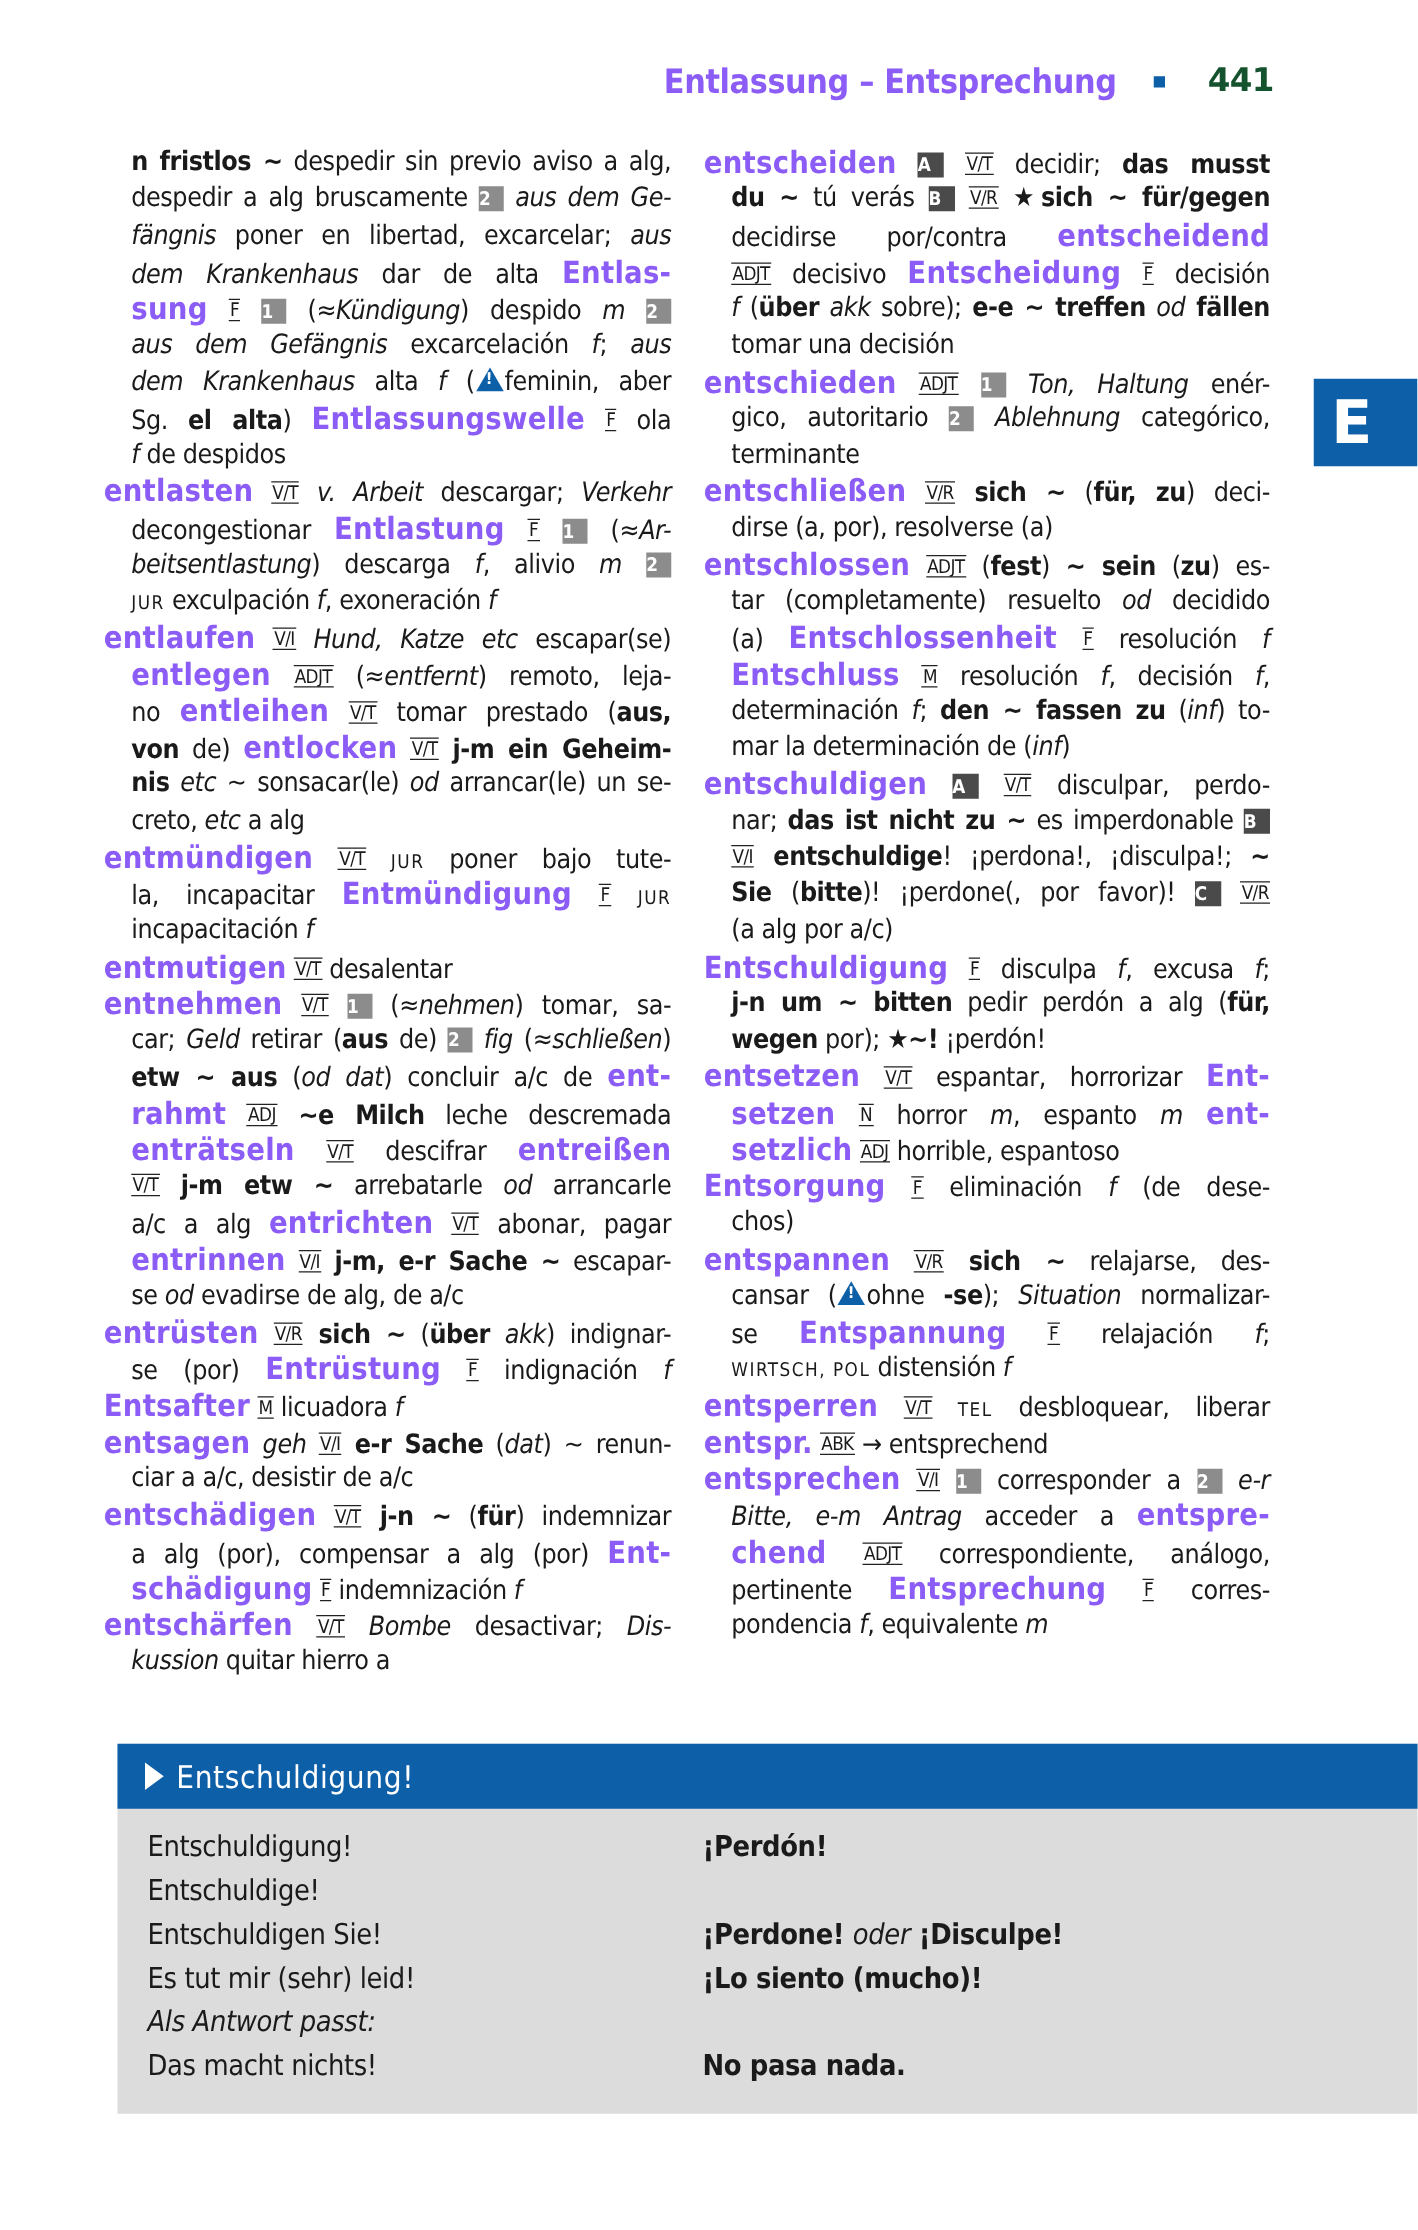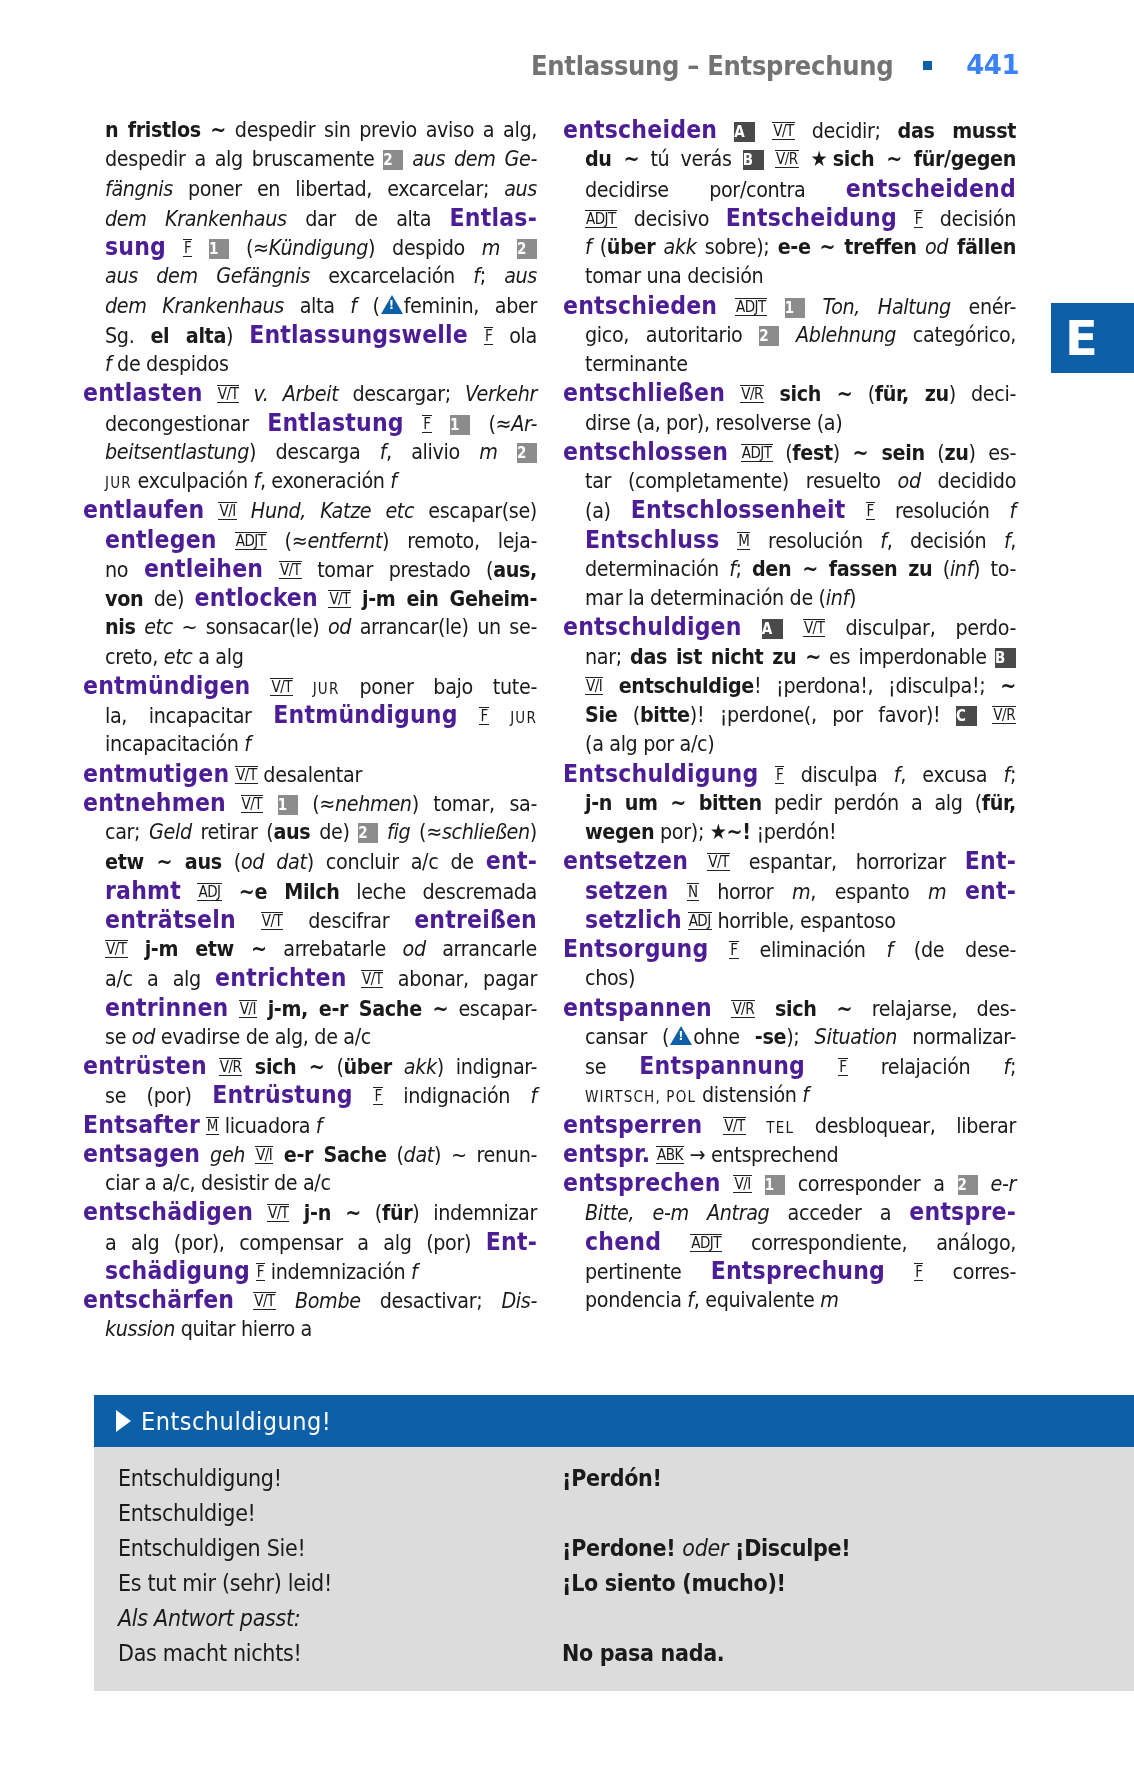--- a/index.html
+++ b/index.html
@@ -1,34 +1,34 @@
 <!DOCTYPE html>
 <html><head>
 <meta charset="utf-8">
 <style>
   * { box-sizing: border-box; margin: 0; padding: 0; }
   html, body { width: 1134px; height: 1784px; background: #ffffff; overflow: hidden; }
   body { position: relative; font-family: "DejaVu Sans", "Liberation Sans", sans-serif; color: #1a1a1a; }
 
   .running-head { position: absolute; top: 46px; right: 115px; height: 38px; display: flex; align-items: center; gap: 0; }
-  .running-head .rh-title { font-family: "DejaVu Sans Condensed", "DejaVu Sans", sans-serif; font-stretch: condensed; font-size: 27px; font-weight: bold; color: #737373; letter-spacing: -0.3px; }
+  .running-head .rh-title { font-family: "DejaVu Sans Condensed", "DejaVu Sans", sans-serif; font-stretch: condensed; font-size: 27px; font-weight: bold; color: #8b5cf6; letter-spacing: -0.3px; }
   .running-head .rh-sep { width: 9px; height: 9px; background: #0d5fa8; margin: 0 34px 0 30px; }
-  .running-head .rh-page { font-size: 26px; font-weight: bold; color: #3b82f6; letter-spacing: -0.5px; }
+  .running-head .rh-page { font-size: 26px; font-weight: bold; color: #14532d; letter-spacing: -0.5px; }
 
   .thumb-tab { position: absolute; left: 1051px; top: 303px; width: 83px; height: 70px; background: #0d5fa8; color: #fff; font-size: 48px; font-weight: bold; display: flex; align-items: center; padding-left: 14px; font-family: "DejaVu Sans", sans-serif; }
 
   .column { position: absolute; top: 115px; width: 440px; }
   .col-left { left: 94px; width: 443px; }
   .col-right { left: 574px; width: 442px; }
 
   .line { height: 29.25px; line-height: 29.25px; font-size: 21.3px; white-space: nowrap; overflow: visible; letter-spacing: -0.35px; font-family: "DejaVu Sans Condensed", "DejaVu Sans", sans-serif; font-stretch: semi-condensed; }
   .line.just { text-align: justify; text-align-last: justify; }
   .line.hang { padding-left: 11px; }
   .line.out { margin-left: -11px; }
-  .seg-hw { color: #4c1d95; font-weight: bold; font-size: 24.5px; letter-spacing: 0.2px; }
+  .seg-hw { color: #8b5cf6; font-weight: bold; font-size: 24.5px; letter-spacing: 0.2px; }
   .seg-b { font-weight: bold; }
   .seg-i { font-style: italic; }
   .seg-sc { font-size: 15px; letter-spacing: 1.2px; }
   .seg-lab { display: inline-block; font-size: 15px; line-height: 16px; border-top: 1.5px solid #222; border-bottom: 1.5px solid #222; padding: 0 1px; vertical-align: 2px; letter-spacing: -0.5px; }
   .seg-num { display: inline-block; width: 20px; height: 20px; line-height: 20px; text-align: center; background: #8c8c8c; color: #fff; font-weight: bold; font-size: 15px; vertical-align: 1px; }
   .seg-let { display: inline-block; width: 21px; height: 20px; line-height: 20px; text-align: center; background: #4a4a4a; color: #fff; font-weight: bold; font-size: 15px; vertical-align: 1px; }
   .seg-warn { display: inline-block; width: 0; height: 0; border-left: 11px solid transparent; border-right: 11px solid transparent; border-bottom: 19px solid #0d5fa8; vertical-align: -1px; position: relative; margin: 0 1px; }
   .seg-warn::after { content: "!"; position: absolute; left: -3px; top: 3px; color: #fff; font-size: 13px; font-weight: bold; line-height: 14px; }
 
   .wortfeld-label { position: absolute; top: 1372px; left: 911px; font-size: 16px; color: #ef4444; font-family: "DejaVu Sans Condensed", "DejaVu Sans", sans-serif; font-stretch: condensed; letter-spacing: 0.3px; margin-top: 46px; }

